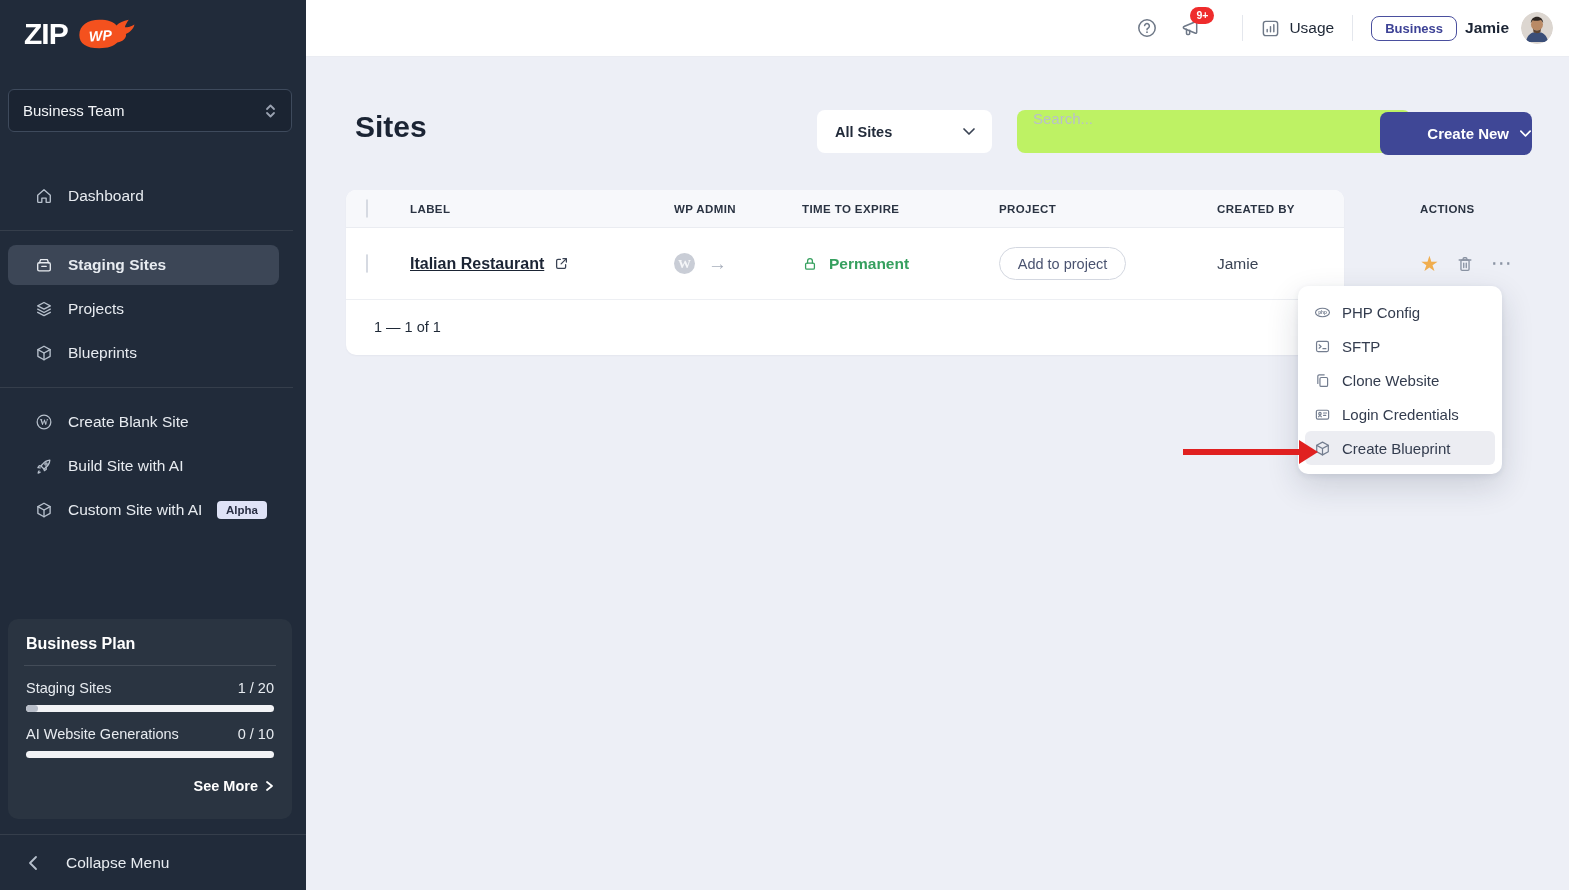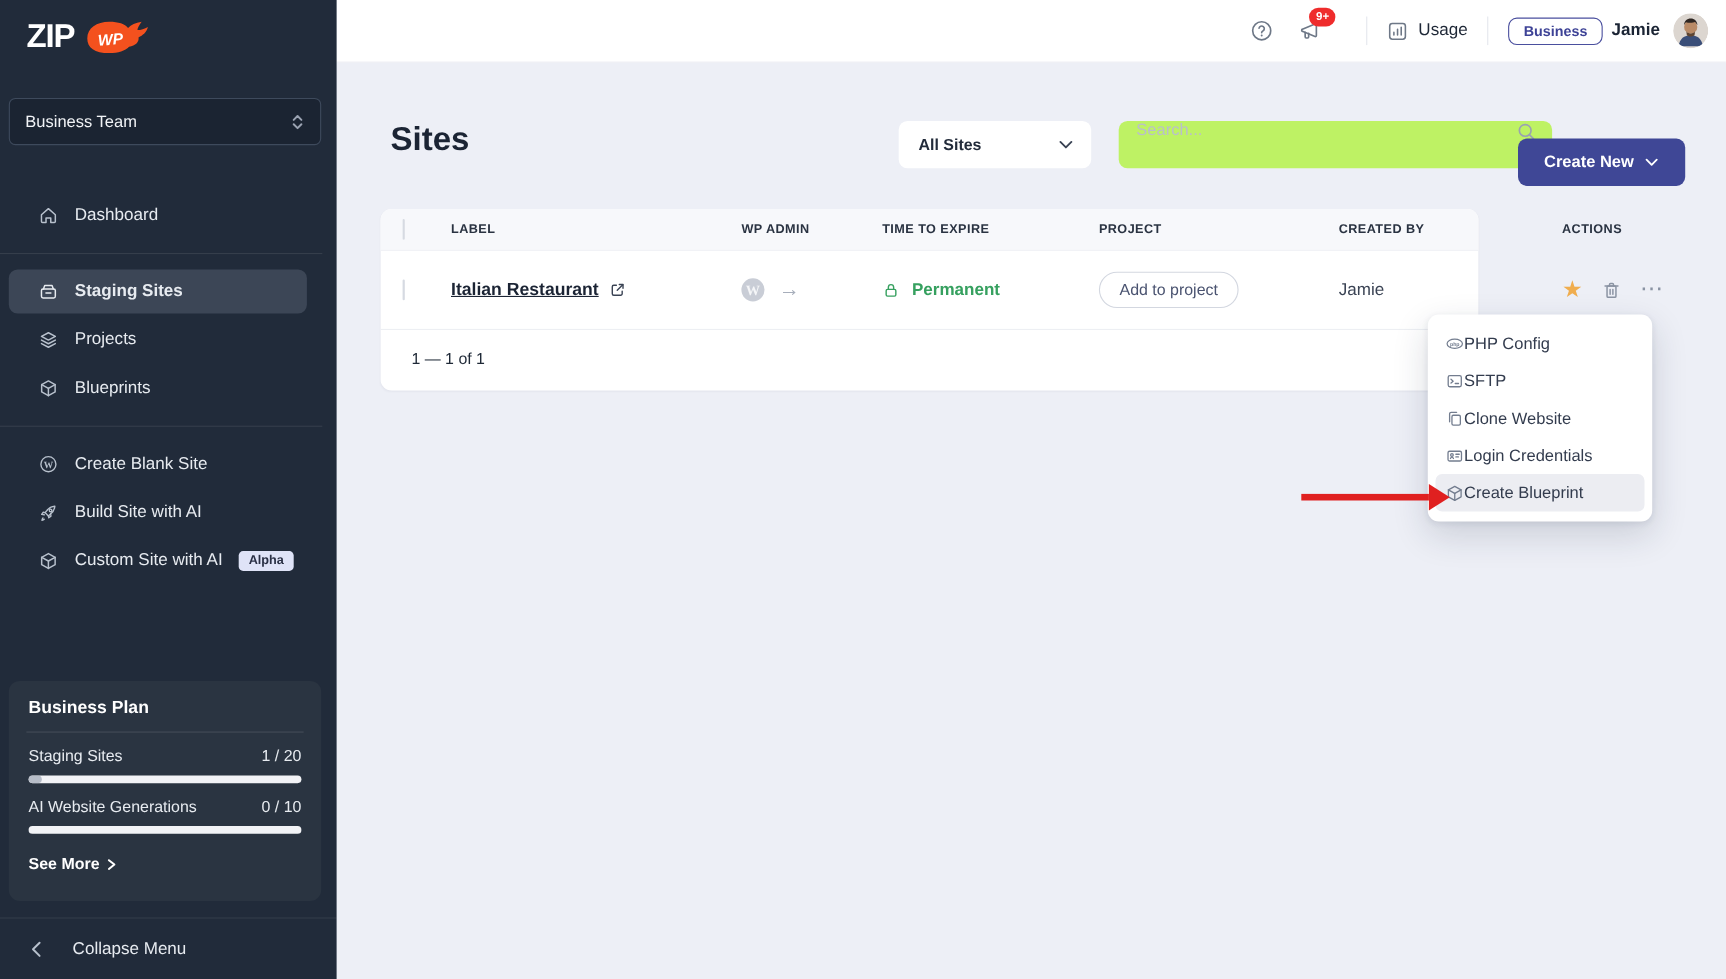--- a/index.html
+++ b/index.html
@@ -19,42 +19,42 @@
   .nav-div { height:1px; background:rgba(255,255,255,0.09); margin:14px 0 14px 0; }
   .alpha-badge { margin-left:auto; margin-right:12px; background:#DFE3F7; color:#2A3045; font-size:11.5px; font-weight:600; border-radius:4px; padding:3px 9px; }
 
   .plan-card { position:absolute; left:8px; right:14px; top:619px; height:200px; background:#2A3441; border-radius:10px; padding:16px 18px 0 18px; }
   .plan-title { font-size:16px; font-weight:700; color:#FFFFFF; }
   .plan-div { height:1px; background:rgba(255,255,255,0.12); margin:12px -2px 14px -2px; }
   .meter-row { display:flex; justify-content:space-between; align-items:center; font-size:14.5px; color:#E7EBF0; margin-bottom:9px; }
   .meter-val { color:#E7EBF0; }
   .meter-bar { height:7px; background:#F2F3F6; border-radius:5px; margin-bottom:14px; overflow:hidden; }
   .meter-fill { height:100%; background:#B7BDC8; border-radius:5px; }
-  .see-more { display:flex; align-items:center; justify-content:flex-start; gap:7px; font-size:14.5px; font-weight:700; color:#FFFFFF; padding:6px 0; cursor:pointer; }
+  .see-more { display:flex; align-items:center; justify-content:flex-end; gap:7px; font-size:14.5px; font-weight:700; color:#FFFFFF; padding:6px 0; cursor:pointer; }
   .collapse { position:absolute; left:0; right:0; bottom:0; height:56px; border-top:1px solid rgba(255,255,255,0.09); display:flex; align-items:center; gap:28px; padding-left:28px; font-size:15.5px; color:#E7EBF0; cursor:pointer; }
 
   
   .topbar { position:absolute; left:306px; top:0; width:1263px; height:57px; background:#FFFFFF; border-bottom:1px solid #EAECF2; display:flex; align-items:center; justify-content:flex-end; padding-right:16px; z-index:2; }
   .tb-ic { color:#6E7887; width:22px; height:22px; cursor:pointer; }
   .help { margin-right:22px; }
   .announce-wrap { position:relative; margin-right:22px; cursor:pointer; }
   .notif-badge { position:absolute; top:-10px; right:-12px; background:#EF2C2C; color:#fff; font-size:10.5px; font-weight:700; border-radius:10px; padding:3px 6px; line-height:1; }
   .tb-sep { width:1px; height:26px; background:#E4E7ED; margin:0 18px; }
   .usage { display:flex; align-items:center; gap:9px; font-size:15.5px; color:#1E2736; cursor:pointer; }
   .plan-pill { border:1.5px solid #4A4F9E; color:#3D4296; font-size:13px; font-weight:600; border-radius:8px; padding:4px 13px; cursor:pointer; }
   .user-name { font-size:15.5px; font-weight:600; color:#1B2434; margin:0 12px 0 8px; }
   .avatar { width:32px; height:32px; border-radius:50%; overflow:hidden; flex:0 0 32px; cursor:pointer; }
 
   
   .page-title { position:absolute; left:355px; top:110px; font-size:30px; font-weight:800; color:#1B2434; z-index:1; }
   .filter-box { position:absolute; left:817px; top:110px; width:175px; height:43px; background:#fff; border-radius:8px; display:flex; align-items:center; justify-content:space-between; padding:0 16px 0 18px; font-size:14.5px; font-weight:600; color:#222B3A; cursor:pointer; z-index:1; }
   .search-box { position:absolute; left:1017px; top:110px; width:394px; height:43px; background:#bef264; border-radius:8px; display:flex; align-items:flex-start; padding:0 14px 0 16px; z-index:1; }
   .search-box input { border:none; outline:none; flex:1; font-size:15px; color:#394150; font-family:"Liberation Sans",sans-serif; background:transparent; }
   .search-box input::placeholder { color:#B9BFCB; }
-  .create-btn { position:absolute; left:1380px; top:126px; width:152px; height:43px; background:#3F4796; border:none; border-radius:8px; color:#fff; font-size:15px; font-weight:700; display:flex; align-items:center; justify-content:center; gap:10px; cursor:pointer; font-family:"Liberation Sans",sans-serif; z-index:1; }
+  .create-btn { position:absolute; left:1380px; top:112px; width:152px; height:43px; background:#3F4796; border:none; border-radius:8px; color:#fff; font-size:15px; font-weight:700; display:flex; align-items:center; justify-content:flex-end; gap:10px; cursor:pointer; font-family:"Liberation Sans",sans-serif; z-index:1; }
 
   .table-card { position:absolute; left:346px; top:190px; width:998px; height:165px; background:#fff; border-radius:10px; box-shadow:0 1px 2px rgba(20,30,60,0.04); z-index:1; }
   .tgrid { display:grid; grid-template-columns:64px 264px 128px 197px 218px 203px 1fr; align-items:center; }
   .thead { height:38px; background:#F7F8FB; border-radius:10px 10px 0 0; border-bottom:1px solid #EAECF1; }
   .th { font-size:11.5px; font-weight:700; letter-spacing:0.4px; color:#2A3342; }
   .th-actions { text-align:right; padding-right:26px; }
   .trow { height:72px; border-bottom:1px solid #EDEFF3; }
   .cb { width:16px; height:16px; border:1.5px solid #D6DAE2; border-radius:4px; background:#fff; margin-left:20px; cursor:pointer; }
   .site-label { display:flex; align-items:center; gap:10px; font-size:16px; font-weight:700; color:#1B2434;text-decoration:underline; }
   .ext-ic { color:#3A4354; width:15px; height:15px; cursor:pointer; }
@@ -65,21 +65,21 @@
   .proj-btn { width:127px; height:33px; border:1px solid #D3D7E0; background:#fff; border-radius:17px; font-size:14.5px; color:#4A5370; font-family:"Liberation Sans",sans-serif; cursor:pointer; }
   .created-cell { font-size:15.5px; color:#3A4354; }
   .actions-cell { display:flex; align-items:center; justify-content:flex-end; gap:17px; padding-right:38px; }
   .star { color:#F0AD4E; font-size:21px; line-height:1; cursor:pointer; }
   .trash-ic { width:18px; height:18px; color:#8A93A3; cursor:pointer; }
   .dots { color:#8A93A3; font-size:21px; letter-spacing:1px; line-height:0.4; cursor:pointer; }
   .pag-row { height:54px; display:flex; align-items:center; padding-left:28px; font-size:14.5px; color:#1F2937; }
 
   
   .ctx-menu { position:absolute; left:1298px; top:286px; width:204px; background:#fff; border-radius:10px; box-shadow:0 12px 32px rgba(25,35,60,0.16), 0 2px 6px rgba(25,35,60,0.08); padding:9px 7px; z-index:6; }
-  .ctx-item { display:flex; align-items:center; height:34px; padding:0 9px; border-radius:6px; font-size:15px; color:#333C4E; cursor:pointer; }
+  .ctx-item { display:flex; align-items:center; gap:11px; height:34px; padding:0 9px; border-radius:6px; font-size:15px; color:#333C4E; cursor:pointer; }
   .ctx-item .ic { width:17px; height:17px; color:#737D8F; flex:0 0 17px; }
   .ctx-item.hl { background:#ECEDF2; }
 
   
   .red-arrow { position:absolute; left:1183px; top:449px; width:116px; height:6px; background:#E02020; z-index:7; }
   .red-arrow::after { content:""; position:absolute; left:116px; top:-9px; width:0; height:0; border-left:19px solid #E02020; border-top:12px solid transparent; border-bottom:12px solid transparent; }
 
   svg { display:block; }
 </style>
 </head>

